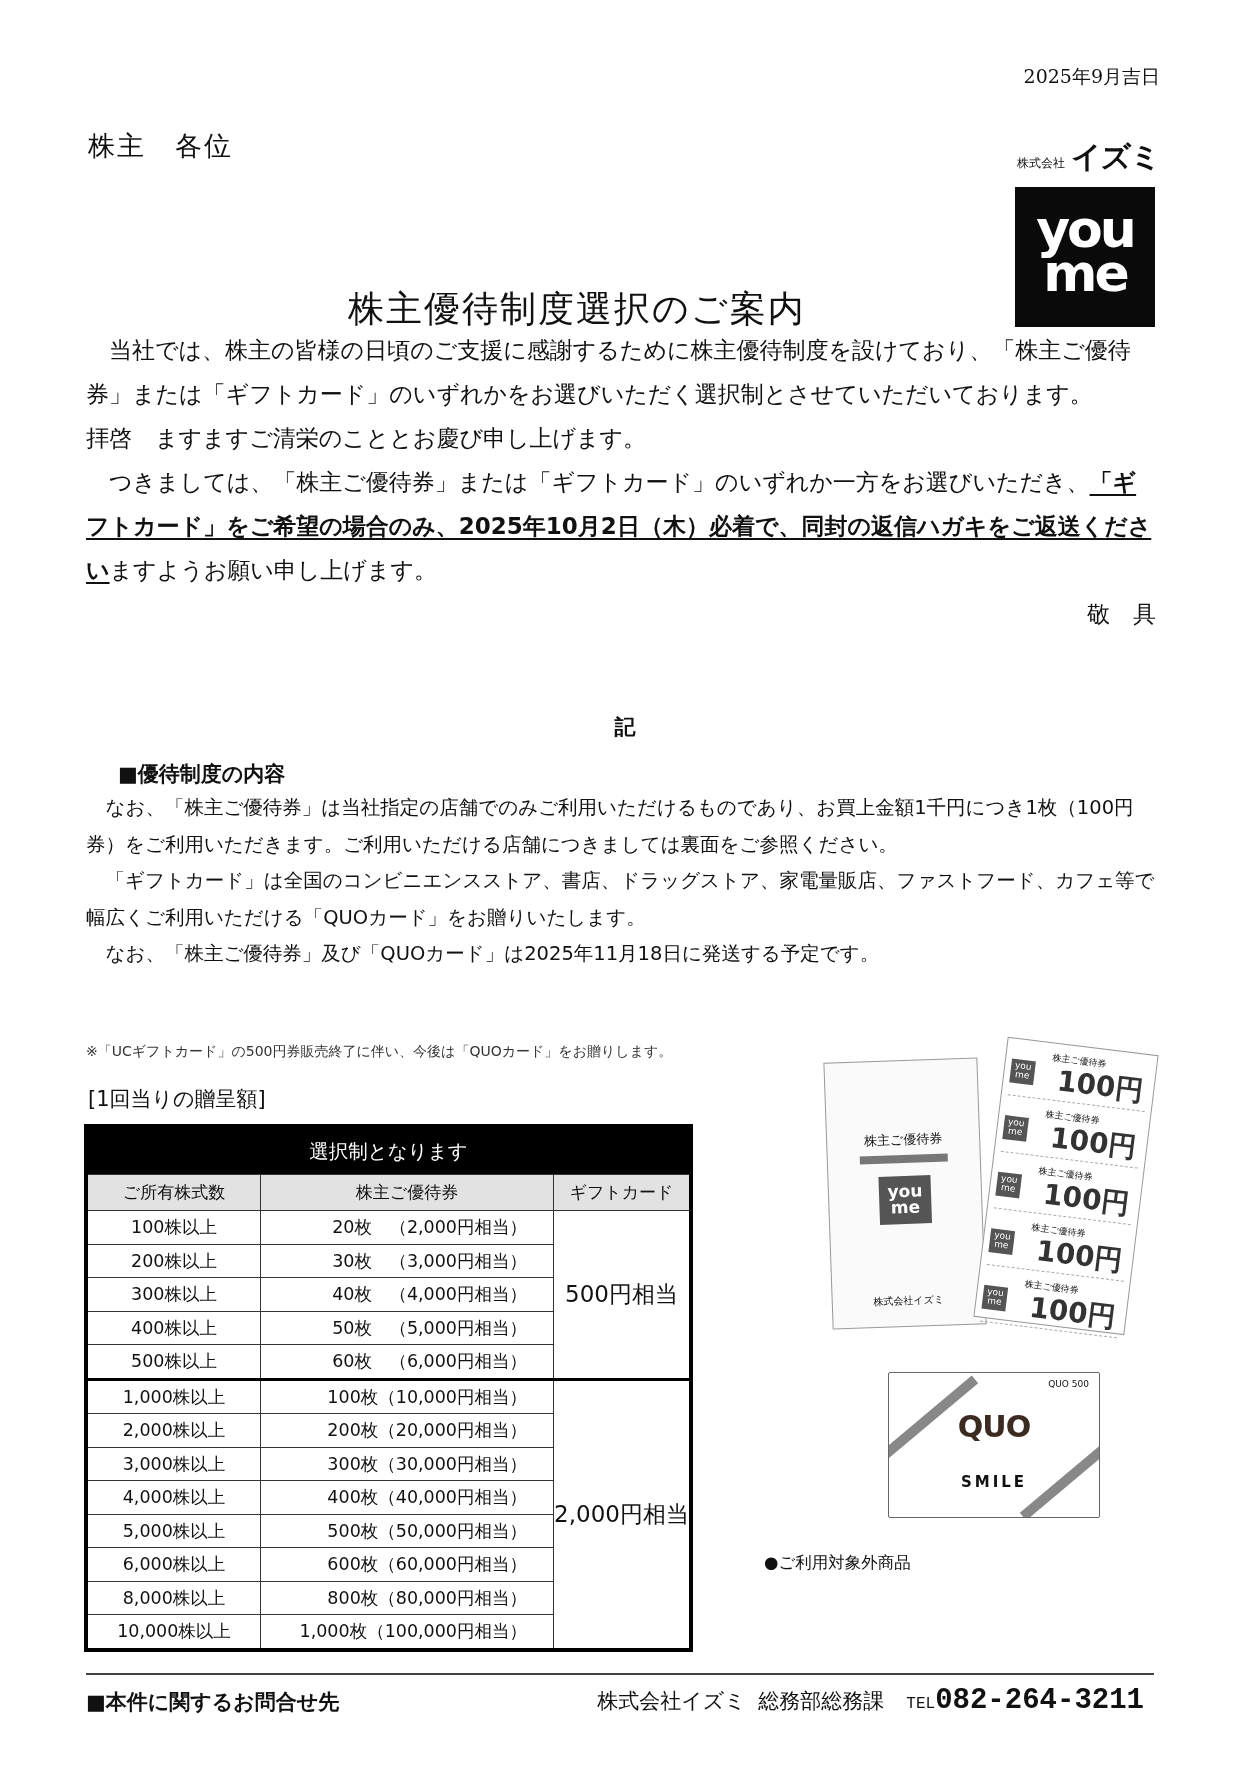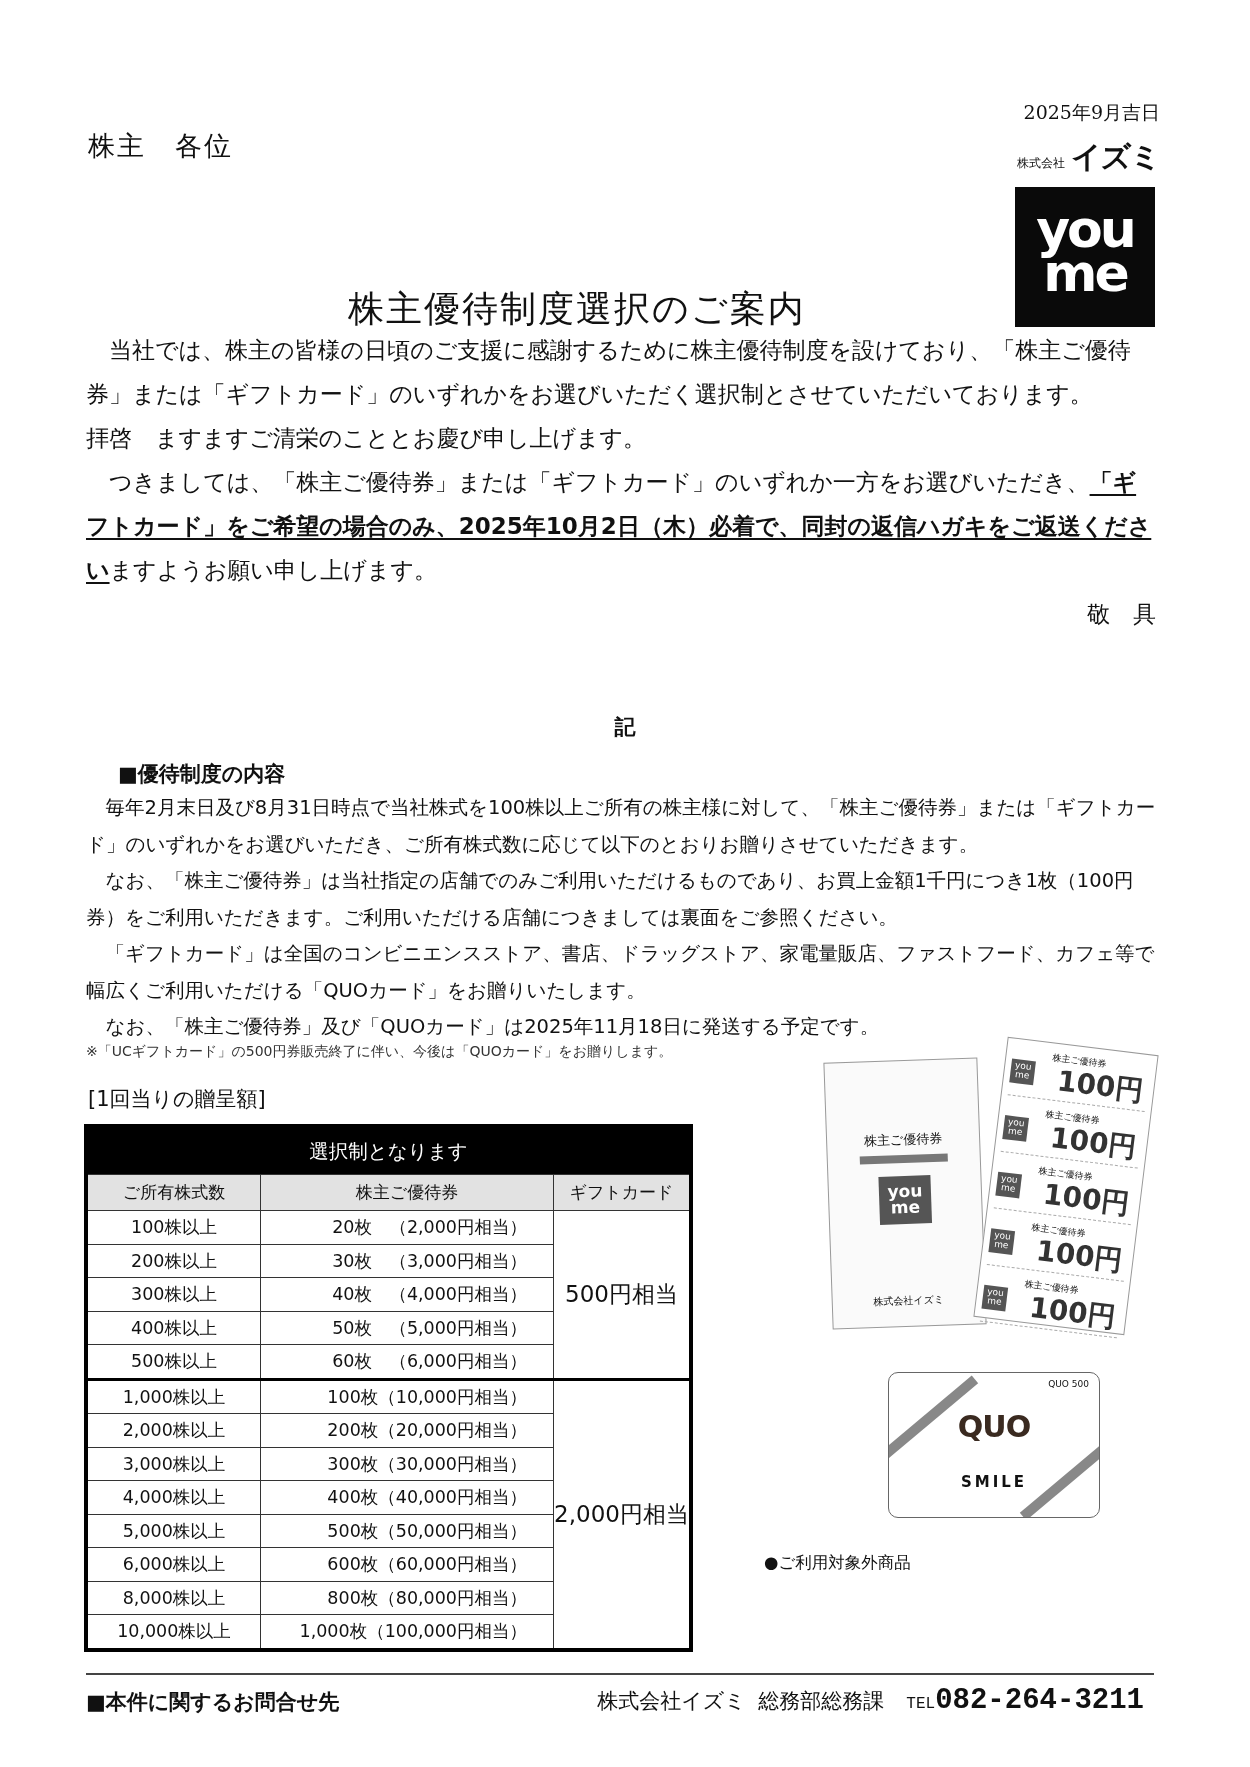--- a/index.html
+++ b/index.html
@@ -1,19 +1,19 @@
 <!DOCTYPE html>
 <html><head>
 <meta charset="utf-8">
 <style>
   html, body { margin:0; padding:0; background:#fff; }
   body { width:1250px; height:1767px; position:relative; overflow:hidden;
          font-family:"DejaVu Sans", "Liberation Sans", sans-serif; color:#111; }
   .abs { position:absolute; }
-  .date { right:90px; top:64px; font-size:19px; font-family:"DejaVu Serif", serif;margin-top:36px; }
+  .date { right:90px; top:64px; font-size:19px; font-family:"DejaVu Serif", serif; }
   .addressee { left:88px; top:128px; font-size:27px; font-family:"DejaVu Serif", serif; letter-spacing:2px; }
   .logo-co { right:90px; top:142px; display:flex; align-items:flex-end; gap:6px; }
   .logo-co .small { font-size:12px; }
   .logo-co .big { font-size:30px; font-weight:900; letter-spacing:-1px; line-height:30px; }
   .youme { left:1015px; top:187px; width:140px; height:140px; background:#0a0a0a; color:#fff;
            font-weight:bold; font-size:52px; line-height:44px; text-align:center; padding-top:20px; box-sizing:border-box; letter-spacing:-3px; }
   .title { left:348px; top:285px; font-size:36px; font-weight:normal; letter-spacing:2px; }
   .body-block { left:86px; width:1070px; font-size:23px; line-height:44px; font-family:"DejaVu Sans", sans-serif; }
   .p { margin:0; }
   .indent { text-indent:1em; }
@@ -35,21 +35,21 @@
   .img-booklet { left:828px; top:1060px; width:152px; height:265px; border:1px solid #999; transform:rotate(-2deg); background:#fafafa; }
   .img-booklet .t { position:absolute; top:70px; width:100%; text-align:center; font-size:13px; font-family:"DejaVu Serif",serif; }
   .img-booklet .bar { position:absolute; top:94px; left:32px; width:88px; height:8px; background:#777; }
   .img-booklet .ym { position:absolute; top:115px; left:50px; width:52px; height:48px; background:#555; color:#fff; font-weight:bold; font-size:17px; line-height:16px; text-align:center; padding-top:7px; box-sizing:border-box; }
   .img-booklet .co { position:absolute; bottom:18px; width:100%; text-align:center; font-size:10px; }
   .img-tickets { left:990px; top:1045px; width:150px; height:280px; border:1px solid #999; transform:rotate(7deg); background:#fff; }
   .ticket { position:relative; height:48px; margin:8px 6px; border-bottom:1px dashed #aaa; }
   .ticket .ym { position:absolute; left:0; top:12px; width:24px; height:24px; background:#555; color:#fff; font-size:9px; line-height:9px; text-align:center; padding-top:2px; box-sizing:border-box; }
   .ticket .hd { position:absolute; left:40px; top:0; font-size:9px; }
   .ticket .amt { position:absolute; right:4px; top:10px; font-size:28px; font-weight:900; color:#333; }
-  .quo { left:888px; top:1372px; width:210px; height:144px; border:1.5px solid #666; border-radius:10px; background:#fff; overflow:hidden; }
+  .quo { left:888px; top:1372px; width:210px; height:144px; border:1.5px solid #666; border-radius:2px; background:#fff; overflow:hidden; }
   .quo .ribbon1 { position:absolute; left:-20px; top:40px; width:120px; height:10px; background:#888; transform:rotate(-40deg); }
   .quo .ribbon2 { position:absolute; right:-30px; top:100px; width:120px; height:10px; background:#888; transform:rotate(-40deg); }
   .quo .logo { position:absolute; left:0; width:100%; top:36px; text-align:center; font-size:30px; font-weight:900; color:#3a2a20; letter-spacing:-1px; }
   .quo .smile { position:absolute; left:0; width:100%; top:100px; text-align:center; font-size:15px; font-weight:bold; letter-spacing:3px; }
   .quo .corner { position:absolute; right:10px; top:6px; font-size:9px; text-align:center; line-height:10px; }
   .excl { left:764px; top:1553px; width:380px; font-size:16.5px; line-height:19.5px; }
   .excl .h { }
   .excl .items { padding-left:20px; }
   .hr { left:86px; top:1673px; width:1068px; height:2px; background:#444; }
   .contact-label { left:86px; top:1688px; font-size:21px; font-weight:bold; }
@@ -76,21 +76,20 @@
 <div class="abs body-block" style="top:328px;">
   <p class="p indent">当社では、株主の皆様の日頃のご支援に感謝するために株主優待制度を設けており、「株主ご優待券」または「ギフトカード」のいずれかをお選びいただく選択制とさせていただいております。</p>
   <p class="p">拝啓　ますますご清栄のこととお慶び申し上げます。</p>
   <p class="p indent"><span>つきましては、「株主ご優待券」または「ギフトカード」のいずれか一方をお選びいただき、</span><span class="u">「ギフトカード」をご希望の場合のみ、2025年10月2日（木）必着で、同封の返信ハガキをご返送ください</span><span>ますようお願い申し上げます。</span></p>
   <p class="p right">敬　具</p>
 </div>
 <div class="abs ki">記</div>
 
 <div class="abs sec-head">■優待制度の内容</div>
 <div class="abs sec-body">
-  <p class="p indent">毎年2月末日及び8月31日時点で当社株式を100株以上ご所有の株主様に対して、「株主ご優待券」または「ギフトカード」のいずれかをお選びいただき、ご所有株式数に応じて以下のとおりお贈りさせていただきます。</p>
   <p class="p indent">なお、「株主ご優待券」は当社指定の店舗でのみご利用いただけるものであり、お買上金額1千円につき1枚（100円券）をご利用いただきます。ご利用いただける店舗につきましては裏面をご参照ください。</p>
   <p class="p indent">「ギフトカード」は全国のコンビニエンスストア、書店、ドラッグストア、家電量販店、ファストフード、カフェ等で幅広くご利用いただける「QUOカード」をお贈りいたします。</p>
   <p class="p indent">なお、「株主ご優待券」及び「QUOカード」は2025年11月18日に発送する予定です。</p>
 </div>
 <div class="abs note">※「UCギフトカード」の500円券販売終了に伴い、今後は「QUOカード」をお贈りします。</div>
 
 <div class="abs tbl-caption">[1回当りの贈呈額]</div>
 <table class="gift">
   <thead>
     <tr>

